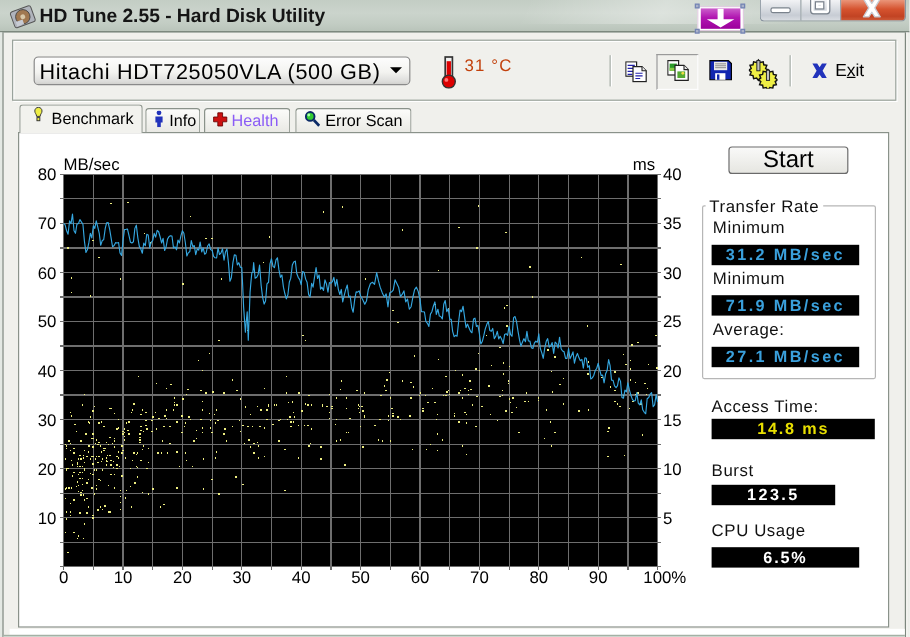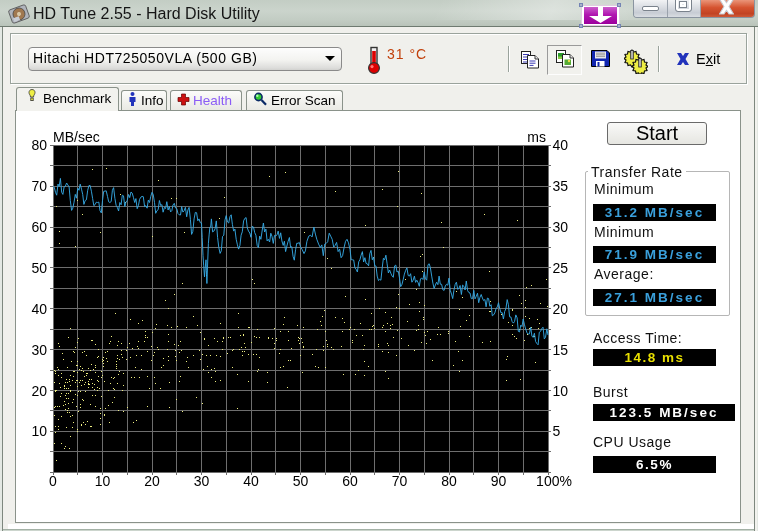--- a/index.html
+++ b/index.html
@@ -14,21 +14,21 @@
 <div class="abs" style="left:0;top:26px;width:758px;height:1px;background:#6e7a70"></div>
 
 <svg class="abs" style="left:8px;top:3px" width="22" height="22" viewBox="0 0 22 22">
  <g transform="rotate(-20 11 11)">
   <rect x="2" y="4" width="18" height="14" rx="2" fill="#b0b4bc" stroke="#555" stroke-width="0.8"></rect>
   <circle cx="11" cy="11" r="6" fill="#a07850" stroke="#444" stroke-width="0.7"></circle>
   <circle cx="11" cy="11" r="2" fill="#d8c8a8"></circle>
   <rect x="4" y="13" width="6" height="4" fill="#c8ccd4"></rect>
  </g>
 </svg>
-<div class="abs" style="left:33px;top:5px;font-size:16px;font-weight:normal;color:#151515;letter-spacing:0px">HD Tune 2.55 - Hard Disk Utility</div>
+<div class="abs" style="left:33px;top:5px;font-size:16px;font-weight:bold;color:#151515;letter-spacing:0px">HD Tune 2.55 - Hard Disk Utility</div>
 
 <div class="abs" style="left:581px;top:5px;width:39px;height:21px;background:#fff;border:1px solid #e0cce0"></div>
 <div class="abs" style="left:584px;top:7px;width:33px;height:17px;background:linear-gradient(180deg,#cb5ecb,#b116b1 45%,#9c009c)"></div>
 <svg class="abs" style="left:584px;top:7px" width="33" height="17" viewBox="0 0 33 17">
  <path d="M14 0 L19 0 L19 9 L28 9 L16.5 16 L5 9 L14 9 Z" fill="#fff"></path>
 </svg>
 <div class="abs" style="left:579px;top:3px;width:4px;height:4px;background:#aab2c8;border:1px solid #7484b4"></div>
 <div class="abs" style="left:617px;top:3px;width:4px;height:4px;background:#aab2c8;border:1px solid #7484b4"></div>
 <div class="abs" style="left:579px;top:24px;width:4px;height:4px;background:#aab2c8;border:1px solid #7484b4"></div>
 <div class="abs" style="left:617px;top:24px;width:4px;height:4px;background:#aab2c8;border:1px solid #7484b4"></div>
@@ -53,21 +53,21 @@
 <div class="abs" style="left:757px;top:27px;width:1px;height:504px;background:#e3e8e3"></div>
 <div class="abs" style="left:754px;top:27px;width:1px;height:504px;background:#7d877e"></div>
 <div class="abs" style="left:755px;top:27px;width:2px;height:504px;background:#f2f2ee"></div>
 <div class="abs" style="left:8px;top:524px;width:746px;height:5px;background:#fff"></div>
 <div class="abs" style="left:3px;top:529px;width:751px;height:1px;background:#a3b1a5"></div>
 <div class="abs" style="left:3px;top:530px;width:751px;height:1px;background:#ccd5cd"></div>
 
 <div class="abs" style="left:10px;top:33px;width:737px;height:51px;border:1px solid #9aa39c;box-shadow:1px 1px 0 #ffffff,inset 1px 1px 0 #ffffff"></div>
 
 <div class="abs" style="left:28px;top:47px;width:314px;height:24px;background:linear-gradient(180deg,#fdfdfd,#f3f3f0 55%,#dddddb 90%,#d2d2cf);border:1.5px solid #8a8a8a;border-radius:4px">
-  <div class="abs" style="left:4px;top:2px;font-size:14px;letter-spacing:0.55px;color:#000">Hitachi HDT725050VLA (500 GB)</div>
+  <div class="abs" style="left:4px;top:2px;font-size:18px;letter-spacing:0.55px;color:#000">Hitachi HDT725050VLA (500 GB)</div>
   <div class="abs" style="left:296px;top:8px;width:0;height:0;border-left:5px solid transparent;border-right:5px solid transparent;border-top:5.5px solid #000"></div>
 </div>
 
 <svg class="abs" style="left:365px;top:46px" width="18" height="28" viewBox="0 0 18 28">
   <rect x="6" y="1.5" width="6" height="19" fill="#f0f0f0" stroke="#333" stroke-width="1.4"></rect>
   <rect x="7.2" y="5" width="3.6" height="16" fill="#dd0000"></rect>
   <circle cx="9" cy="22" r="5.4" fill="#dd0000" stroke="#333" stroke-width="1.2"></circle>
   <circle cx="7" cy="20.6" r="1.6" fill="#ff7777"></circle>
 </svg>
 <div class="abs" style="left:387px;top:46px;font-size:14px;color:#c2410c;letter-spacing:1px">31 °C</div>
@@ -828,19 +828,19 @@
 <div class="abs" style="left:588px;top:164px;font-size:14px;letter-spacing:0.5px;color:#111;background:#fff;padding:0 3px">Transfer Rate</div>
 
 <div class="abs" style="left:594px;top:181px;font-size:14px;letter-spacing:0.5px;color:#111">Minimum</div>
 <div class="abs" style="left:593px;top:204px;width:123px;height:17px;background:#000;color:#3aa0dc;font-size:13.5px;font-weight:bold;letter-spacing:2px;text-align:center;line-height:17px">31.2 MB/sec</div>
 <div class="abs" style="left:594px;top:224px;font-size:14px;letter-spacing:0.5px;color:#111">Minimum</div>
 <div class="abs" style="left:593px;top:246px;width:123px;height:17px;background:#000;color:#3aa0dc;font-size:13.5px;font-weight:bold;letter-spacing:2px;text-align:center;line-height:17px">71.9 MB/sec</div>
 <div class="abs" style="left:594px;top:266px;font-size:14px;letter-spacing:0.5px;color:#111">Average:</div>
 <div class="abs" style="left:593px;top:289px;width:123px;height:17px;background:#000;color:#3aa0dc;font-size:13.5px;font-weight:bold;letter-spacing:2px;text-align:center;line-height:17px">27.1 MB/sec</div>
 
 <div class="abs" style="left:593px;top:330px;font-size:14px;letter-spacing:0.5px;color:#111">Access Time:</div>
-<div class="abs" style="left:593px;top:349px;width:123px;height:17px;background:#000;color:#e8df00;font-size:13.5px;font-weight:bold;letter-spacing:1.5px;text-align:center;line-height:17px">14.8 ms</div>
+<div class="abs" style="left:593px;top:349px;width:136px;height:17px;background:#000;color:#e8df00;font-size:13.5px;font-weight:bold;letter-spacing:1.5px;text-align:center;line-height:17px">14.8 ms</div>
 
 <div class="abs" style="left:593px;top:384px;font-size:14px;letter-spacing:0.5px;color:#111">Burst</div>
-<div class="abs" style="left:593px;top:404px;width:142px;height:17px;background:#000;color:#fff;font-size:13.5px;font-weight:bold;letter-spacing:2px;text-align:center;line-height:17px">123.5 MB/sec</div>
+<div class="abs" style="left:593px;top:404px;width:103px;height:17px;background:#000;color:#fff;font-size:13.5px;font-weight:bold;letter-spacing:2px;text-align:center;line-height:17px">123.5 MB/sec</div>
 
 <div class="abs" style="left:593px;top:434px;font-size:14px;letter-spacing:0.5px;color:#111">CPU Usage</div>
 <div class="abs" style="left:593px;top:456px;width:123px;height:17px;background:#000;color:#fff;font-size:13.5px;font-weight:bold;letter-spacing:1.5px;text-align:center;line-height:17px">6.5%</div>
 
 </body></html>

